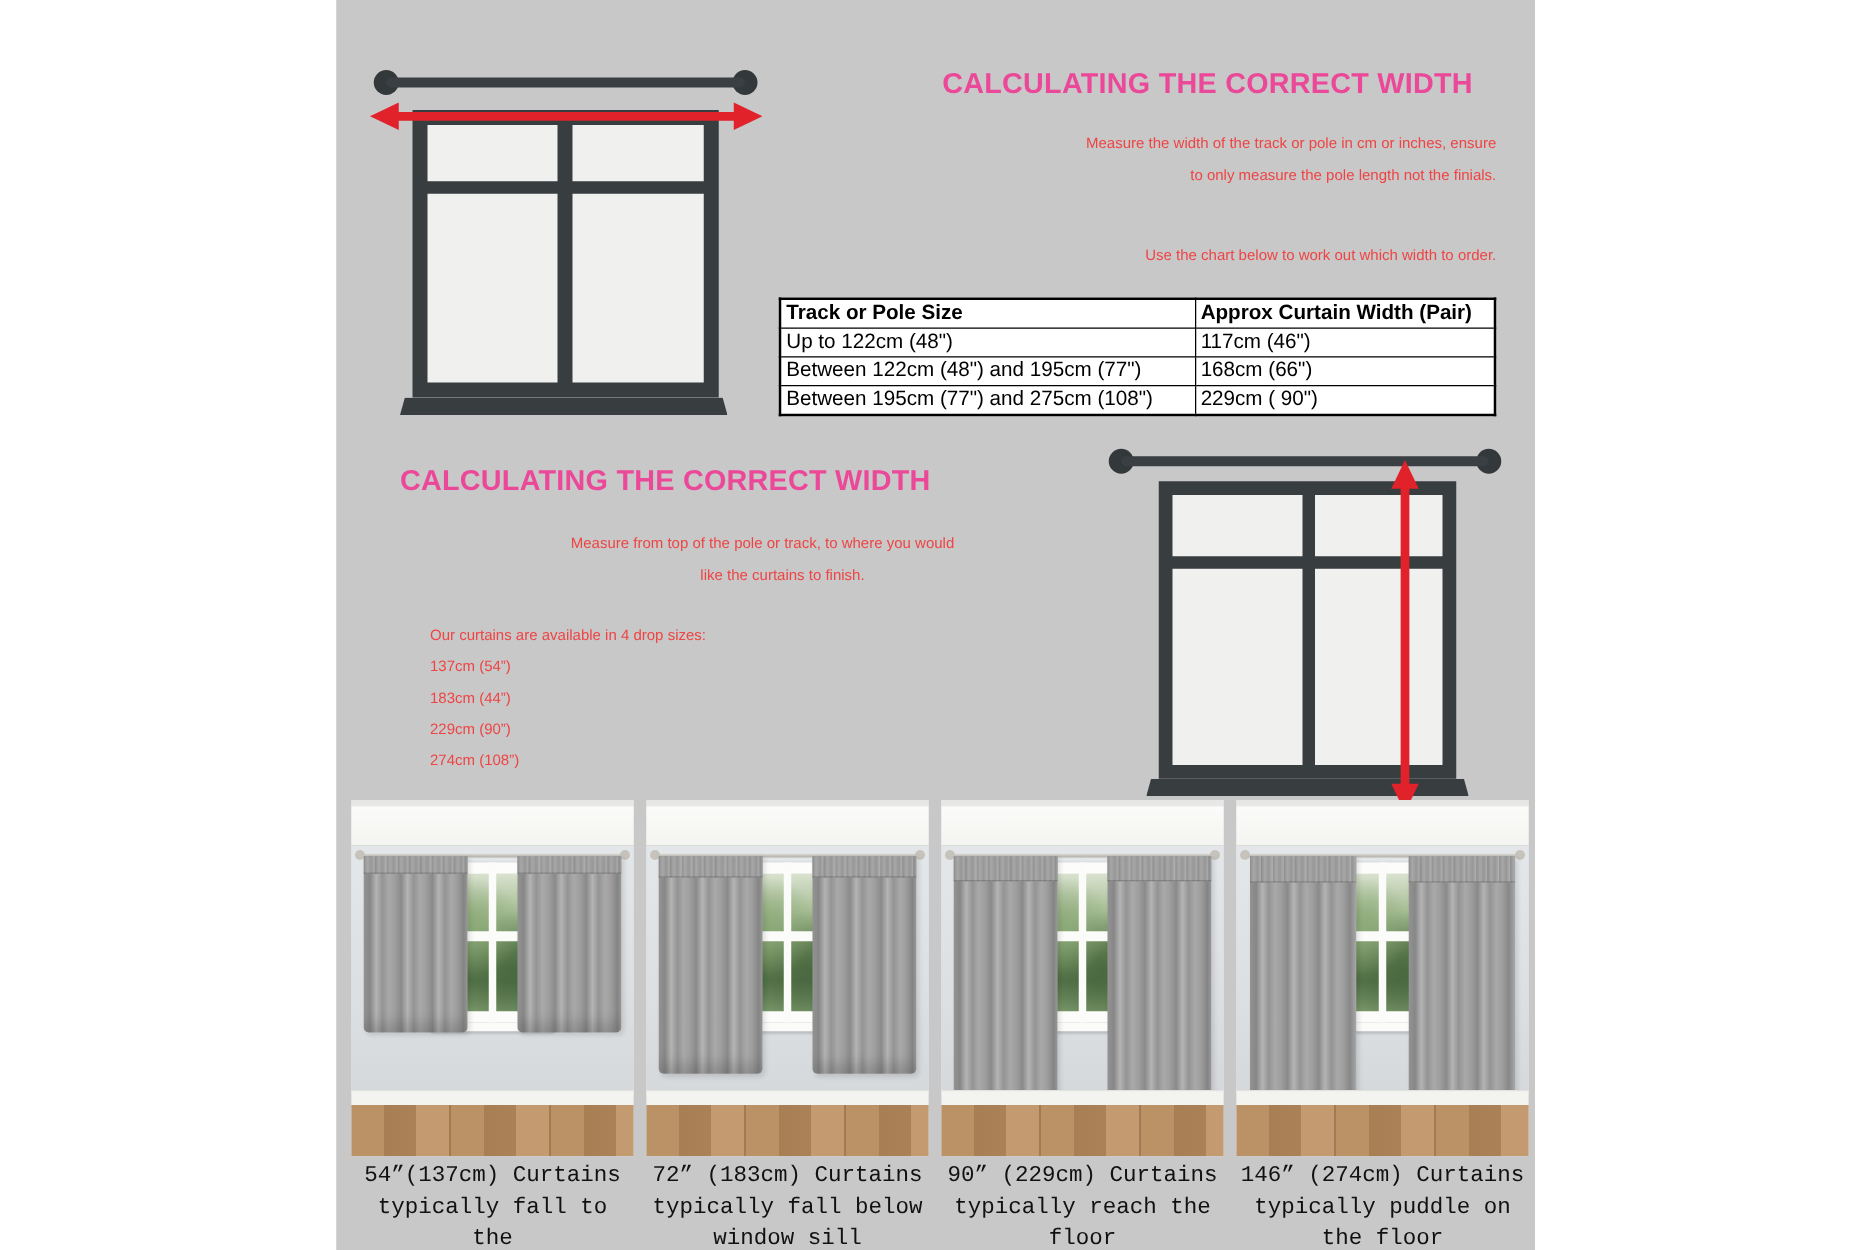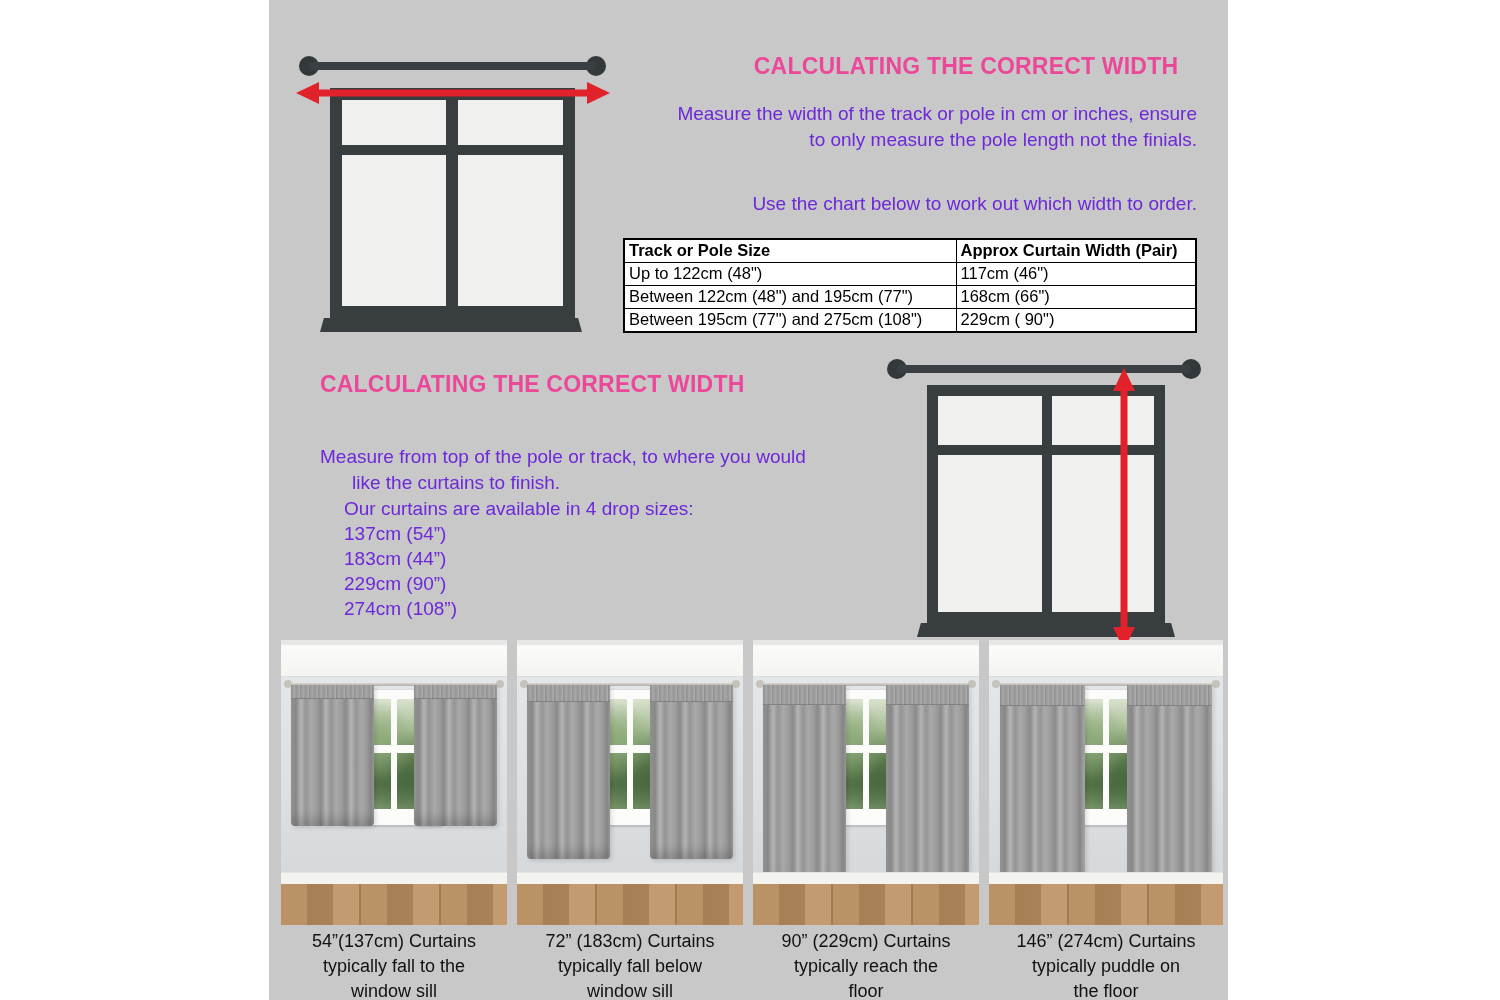--- a/index.html
+++ b/index.html
@@ -11,21 +11,21 @@
   
   .win { position:absolute; background:#383d40; }
   .pane { position:absolute; background:#f0f0ee; }
   .pole-bar { position:absolute; background:#3a3f43; border-radius:4px; }
   .finial { position:absolute; width:20px; height:20px; border-radius:50%; background:#33383b; }
   .sill { position:absolute; background:#383d40; clip-path:polygon(1.5% 0,98.5% 0,100% 100%,0 100%); }
   .arrow { position:absolute; }
 
   
   .big-title { position:absolute; font-size:23px; font-weight:bold; color:#ec4899; letter-spacing:0.2px; }
-  .body-text { position:absolute; font-size:19px; color:#6d28d9; line-height:26px; }
+  .body-text { position:absolute; font-size:12px; color:#ef4444; line-height:26px; }
   .right-al { text-align:right; }
   .drop-list { line-height:25px;margin-left:24px; }
   .drop-list span { display:block; }
 
   
   .size-table { position:absolute; left:623px; top:238px; width:574px; border-collapse:collapse; background:#ffffff; }
   .size-table th, .size-table td { border:1px solid #000; font-size:16.5px; color:#000; padding:1px 4px 2px 4px; height:23px; text-align:left; white-space:nowrap; }
   .size-table table, .size-table { border:2px solid #000; }
   .size-table th { font-weight:bold; }
   .size-table .c1 { width:332px; }
@@ -56,21 +56,21 @@
       background:repeating-linear-gradient(90deg,#8d8d8d 0px,#a8a8a8 3px,#969696 6px,#b0b0b0 9px);
       border-bottom:1px solid rgba(0,0,0,0.18); }
   .curtain.left { left:4.5%; } .curtain.right { right:4.5%; }
   .p1 .curtain { height:49.5%; }
   .p2 .curtain { height:61%; }
   .p3 .curtain { height:72.5%; }
   .p4 .curtain { height:79.5%; border-radius:0 0 45% 45% / 0 0 8px 8px; }
 
   
   .caption { position:absolute; top:929px; width:226px; text-align:center; font-size:18px; line-height:25px; color:#111; }
-  .caption span { display:block; }
+  .caption span { display:block;font-family:Liberation Mono, monospace; }
 </style>
 </head>
 <body>
 
 <div class="canvas">
   <div class="panel"></div>
 
   <div>
     <div class="finial" style="left:299px; top:56px;"></div>
     <div class="finial" style="left:586px; top:56px;"></div>
@@ -115,21 +115,21 @@
     </tr>
     <tr>
       <td>Between 195cm (77") and 275cm (108")</td>
       <td>229cm ( 90")</td>
     </tr>
   </tbody>
     </table>
 
   <div class="big-title" style="left:320px; top:371px;">CALCULATING THE CORRECT WIDTH</div>
 
-  <div class="body-text" style="left:320px; top:444px; width:580px;">
+  <div class="body-text" style="left:320px; top:421px; width:580px;text-align:center;">
     <span style="display:block;">Measure from top of the pole or track, to where you would</span>
     <span style="display:block;margin-left:32px;">like the curtains to finish.</span>
   </div>
 
   <div class="body-text drop-list" style="left:320px; top:496px; width:420px;">
     <span>Our curtains are available in 4 drop sizes:</span>
     <span>137cm (54”)</span>
     <span>183cm (44”)</span>
     <span>229cm (90”)</span>
     <span>274cm (108”)</span>

